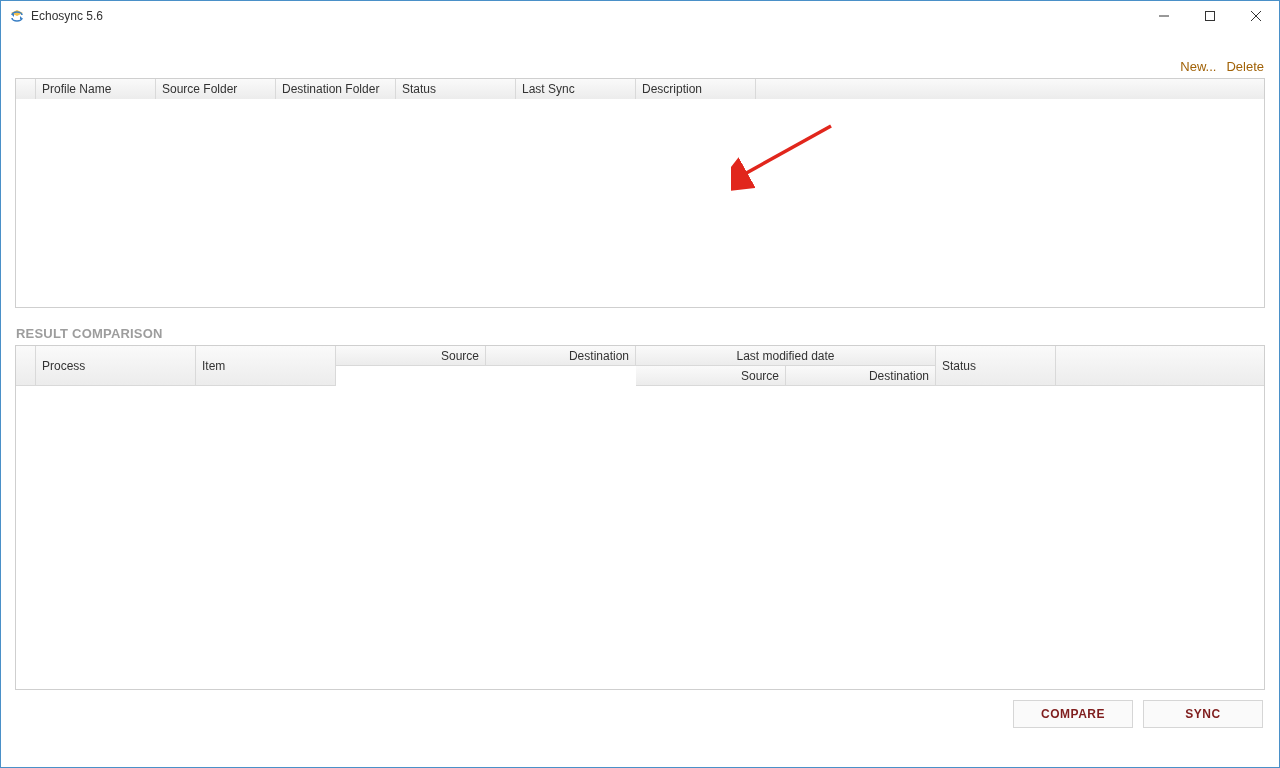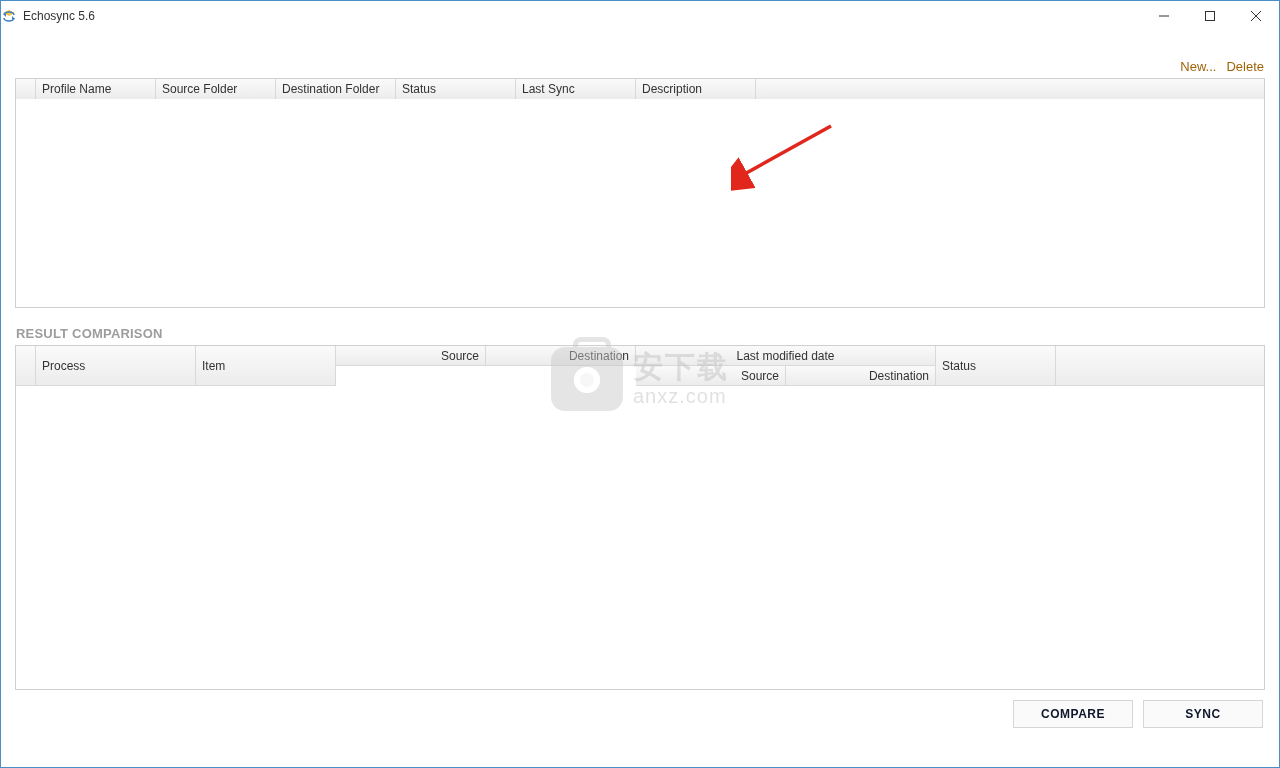--- a/index.html
+++ b/index.html
@@ -15,20 +15,21 @@
       width: 1280px; height: 768px;
       border: 1px solid #4a90c8;
       background: #ffffff;
       display: flex; flex-direction: column;
       position: relative;
     }
     
     .titlebar {
       height: 30px;
       display: flex; align-items: center;
+      padding-left: 8px;
       background: #ffffff;
       border-bottom: 0px solid #e0e0e0;
     }
     .titlebar .app-icon {
       width: 16px; height: 16px;
       margin-right: 6px;
       display: flex; align-items: center; justify-content: center;
     }
     .titlebar .title-text { color: #333; font-size: 12px; }
     .win-controls {
@@ -110,21 +111,21 @@
 
     
     .footer {
       display: flex; justify-content: flex-end; gap: 10px;
       padding: 10px 2px 0 0;
     }
     .action-btn {
       width: 120px; height: 28px;
       border: 1px solid #d6d6d6;
       background: #fafafa;
-      color: #0f172a;
+      color: #7f1d1d;
       font-size: 12px;
       font-weight: 600;
       letter-spacing: 0.5px;
       display: flex; align-items:center; justify-content:center;
     }
 
     
     .watermark {
       position: absolute;
       left: 50%; top: 378px;
@@ -264,27 +265,20 @@
       <div class="result-body"></div>
     </div>
 
     <div class="footer">
       <div class="action-btn">COMPARE</div>
       <div class="action-btn">SYNC</div>
     </div>
 
   </div>
 
-  <div class="watermark">
-    <div class="wm-icon"></div>
-    <div class="wm-text">
-      <span class="cn">安下载</span>
-      <span class="en">anxz.com</span>
-    </div>
-  </div>
 
   <svg class="arrow-overlay" width="110" height="70">
     <defs>
       <marker id="ah" markerWidth="12" markerHeight="12" refX="2" refY="5" orient="auto">
         <polygon points="0,0 12,5 0,10" fill="#e1261c"></polygon>
       </marker>
     </defs>
     <line x1="100" y1="5" x2="10" y2="55" stroke="#e1261c" stroke-width="3.5" marker-end="url(#ah)"></line>
   </svg>
 

